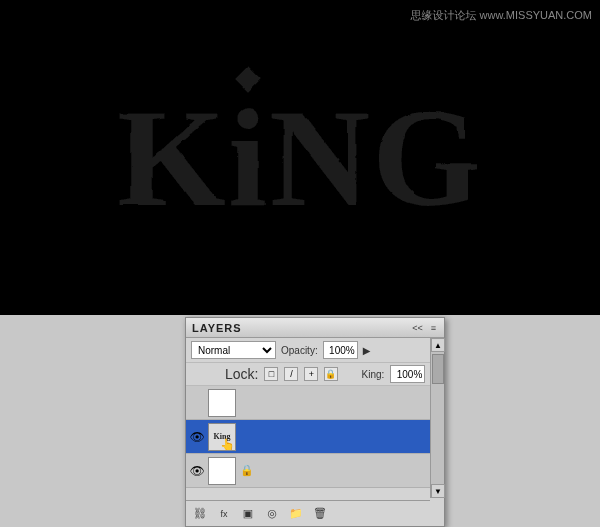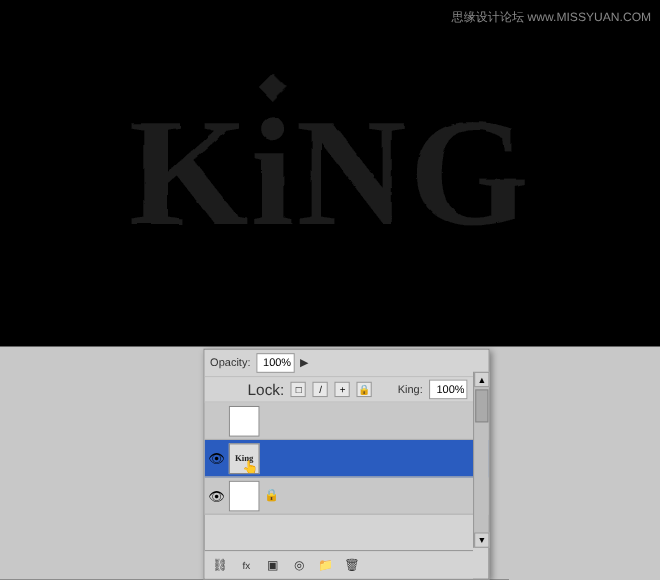--- a/index.html
+++ b/index.html
@@ -348,22 +348,34 @@
 
   <div id="king-text-display" style="position:relative; display:inline-block;">
     K<span class="king-i-wrapper">i
       <span class="king-diamond"></span>
     </span>NG
   </div>
 </div>
 
 <div id="layers-panel">
 
+  <div id="layers-titlebar">
+    <span id="layers-title">LAYERS</span>
+    <div id="layers-controls-right">
+      <span class="title-btn">&lt;&lt;</span>
+      <span class="title-btn">≡</span>
+    </div>
+  </div>
 
   <div id="blend-row">
+    <select id="blend-select">
+      <option>Normal</option>
+      <option>Multiply</option>
+      <option>Screen</option>
+    </select>
     <span class="blend-label">Opacity:</span>
     <input id="opacity-input" type="text" value="100%" style="">
     <span class="opacity-arrow">▶</span>
   </div>
 
   <div id="lock-row">
     <span class="lock-label">Lock:</span>
     <div class="lock-icon-btn">□</div>
     <div class="lock-icon-btn">/</div>
     <div class="lock-icon-btn">+</div>

